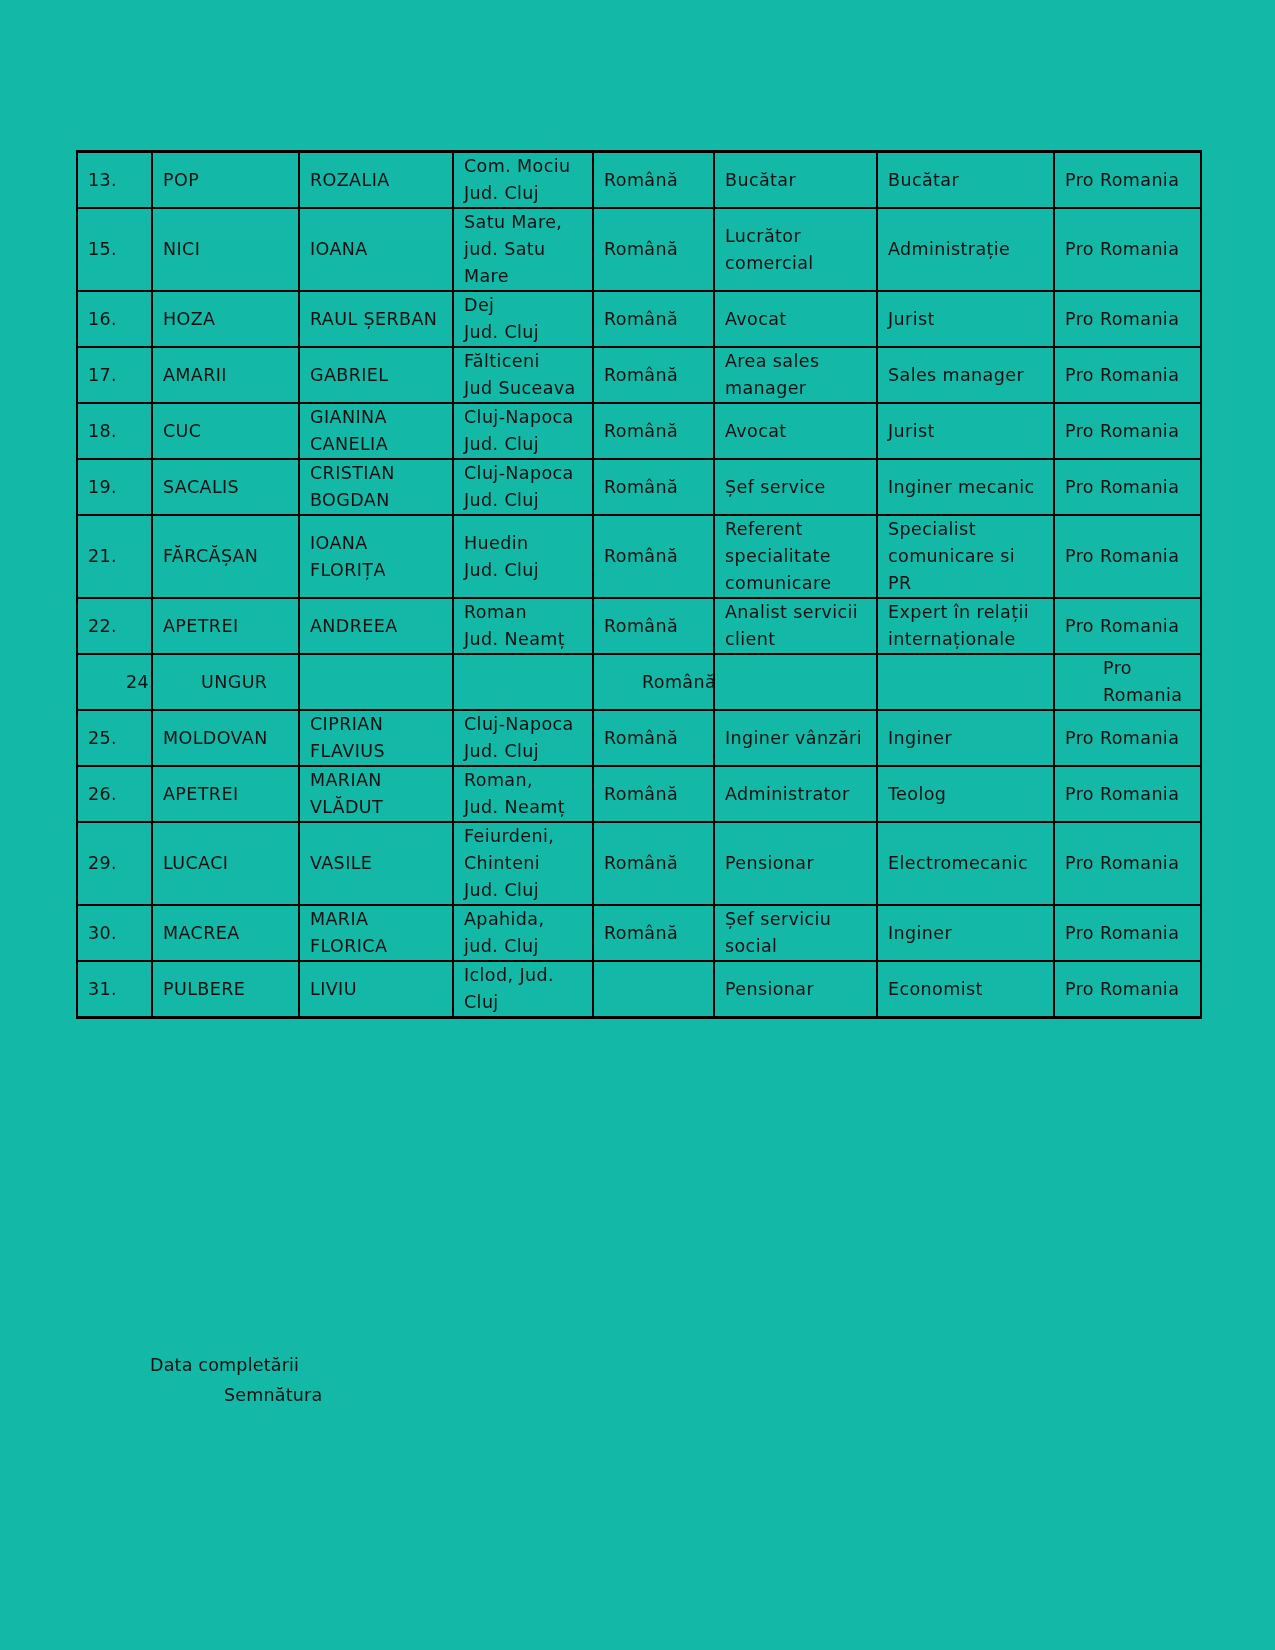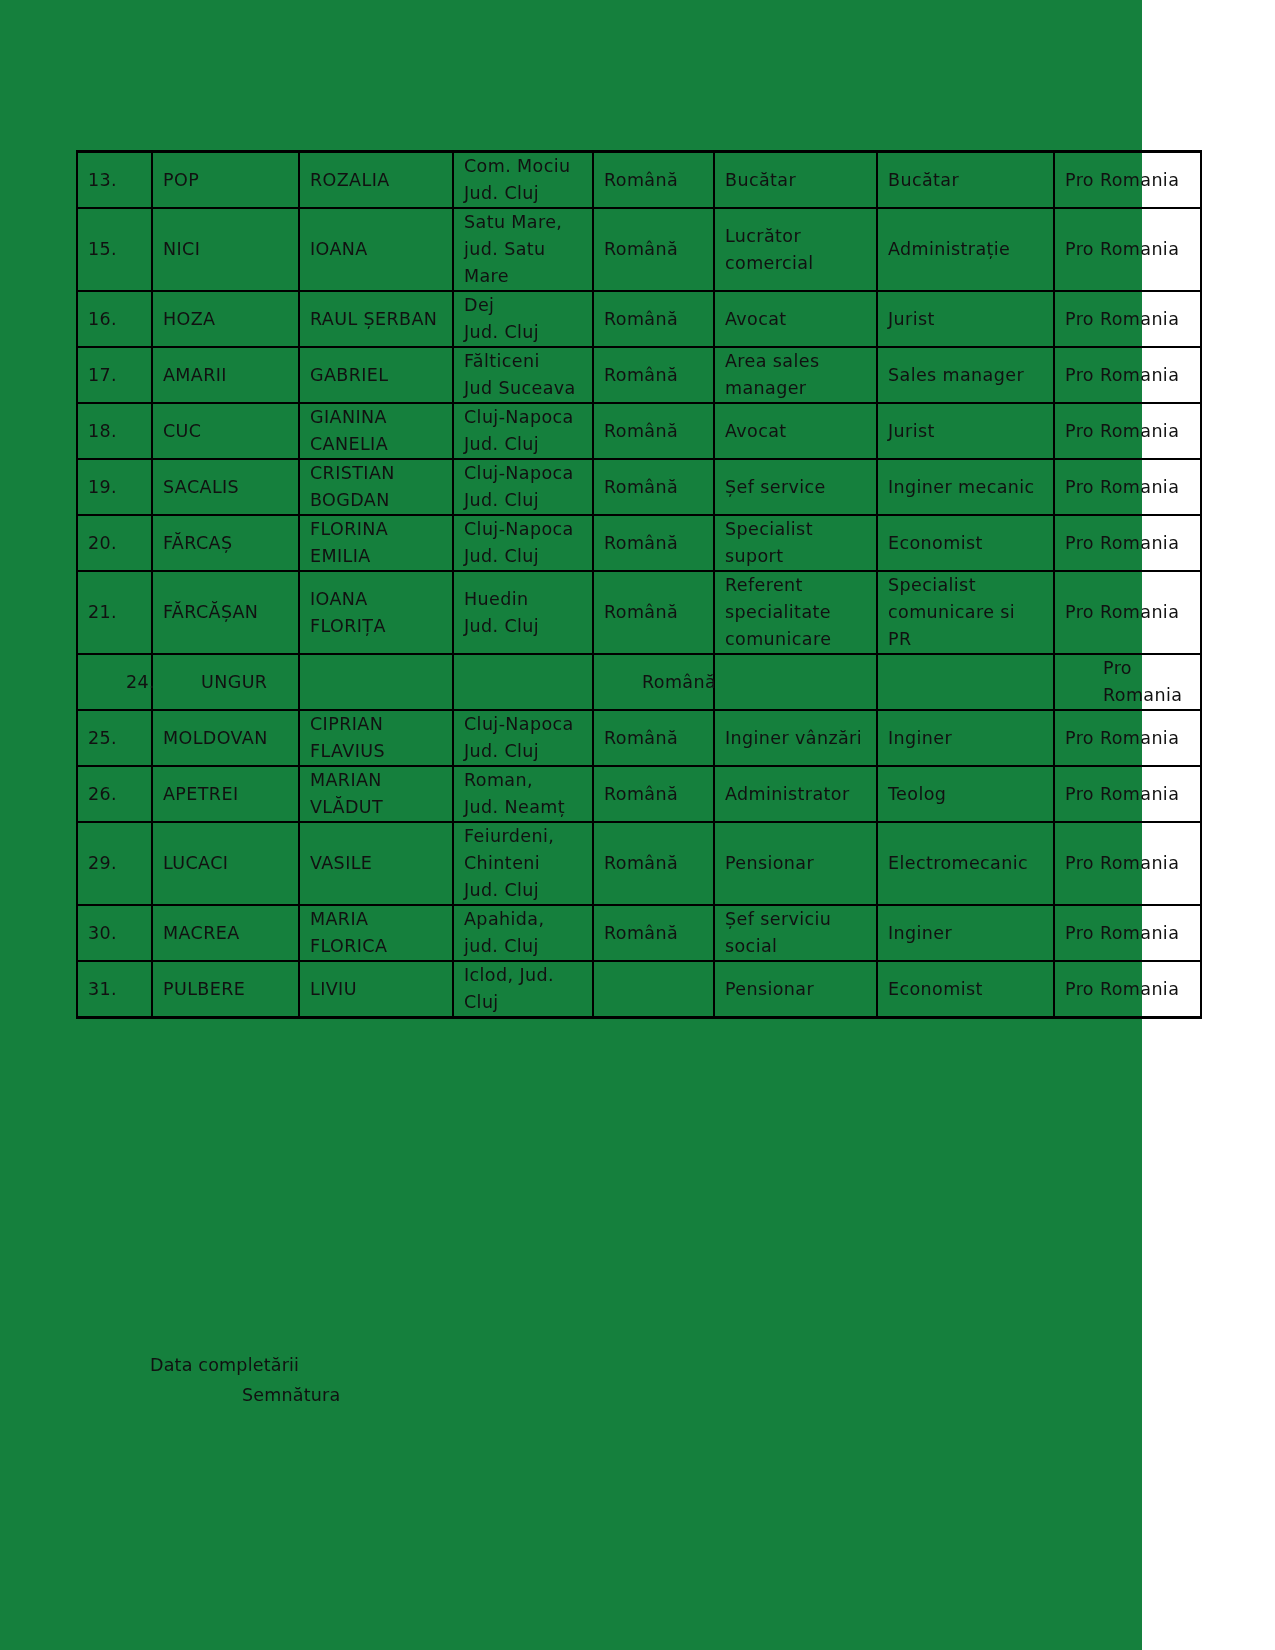--- a/index.html
+++ b/index.html
@@ -1,31 +1,31 @@
 <!DOCTYPE html>
 <html><head>
 <meta charset="utf-8">
 <style>
   html, body { margin: 0; padding: 0; background: #ffffff; }
   body { width: 1275px; height: 1650px; position: relative; overflow: hidden;
          font-family: "DejaVu Sans", sans-serif; color: #111; }
-  .page { position: absolute; left: 0; top: 0; width: 1142px; height: 1650px; background: #15803d; }
+  .page { position: absolute; left: 0; top: 0; width: 1275px; height: 1650px; background: #14b8a6; }
   table.members { position: absolute; left: 76px; top: 150px; border-collapse: collapse;
                   table-layout: fixed; width: 1124px; }
   table.members td { border: 2px solid #000; padding: 0 10px; font-size: 17.5px; line-height: 27px;
                      vertical-align: middle; letter-spacing: 0.4px; white-space: pre-line; }
   table.members tr.r2 td { height: 53px; }
   table.members tr.r3 td { height: 81px; }
   table.members tr.r1 td { height: 42px; padding-left: 48px; }
   table.members tr:first-child td { border-top-width: 3px; }
   table.members tr:last-child td { border-bottom-width: 3px; }
   col.c0 { width: 75px; } col.c1 { width: 147px; } col.c2 { width: 154px; } col.c3 { width: 140px; }
   col.c4 { width: 121px; } col.c5 { width: 163px; } col.c6 { width: 177px; } col.c7 { width: 147px; }
   .footer-date { position: absolute; left: 150px; top: 1355px; font-size: 17.5px; letter-spacing: 0.2px; text-align: right; }
-  .footer-sign { position: absolute; left: 224px; top: 1385px; font-size: 17.5px; letter-spacing: 0.2px; margin-left: 18px; }
+  .footer-sign { position: absolute; left: 224px; top: 1385px; font-size: 17.5px; letter-spacing: 0.2px; }
 </style>
 </head>
 <body>
 
 <div class="page">
   <table class="members">
     <colgroup>
       <col class="c0">
         <col class="c1">
         <col class="c2">
@@ -100,47 +100,47 @@
           <td>SACALIS</td>
           <td>CRISTIAN
 BOGDAN</td>
           <td>Cluj-Napoca
 Jud. Cluj</td>
           <td>Română</td>
           <td>Șef service</td>
           <td>Inginer mecanic</td>
           <td>Pro Romania</td>
         </tr>
-        <tr class="r2">
-          <td>20.</td>
-          <td>FĂRCAȘ</td>
-          <td>FLORINA
-EMILIA</td>
-          <td>Cluj-Napoca
-Jud. Cluj</td>
-          <td>Română</td>
-          <td>Specialist
-suport</td>
-          <td>Economist</td>
-          <td>Pro Romania</td>
-        </tr>
         <tr class="r3">
           <td>21.</td>
           <td>FĂRCĂȘAN</td>
           <td>IOANA
 FLORIȚA</td>
           <td>Huedin
 Jud. Cluj</td>
           <td>Română</td>
           <td>Referent
 specialitate
 comunicare</td>
           <td>Specialist
 comunicare si
 PR</td>
+          <td>Pro Romania</td>
+        </tr>
+        <tr class="r2">
+          <td>22.</td>
+          <td>APETREI</td>
+          <td>ANDREEA</td>
+          <td>Roman
+Jud. Neamț</td>
+          <td>Română</td>
+          <td>Analist servicii
+client</td>
+          <td>Expert în relații
+internaționale</td>
           <td>Pro Romania</td>
         </tr>
         <tr class="r1">
           <td>24.</td>
           <td>UNGUR</td>
           <td></td>
           <td></td>
           <td>Română</td>
           <td></td>
           <td></td>

